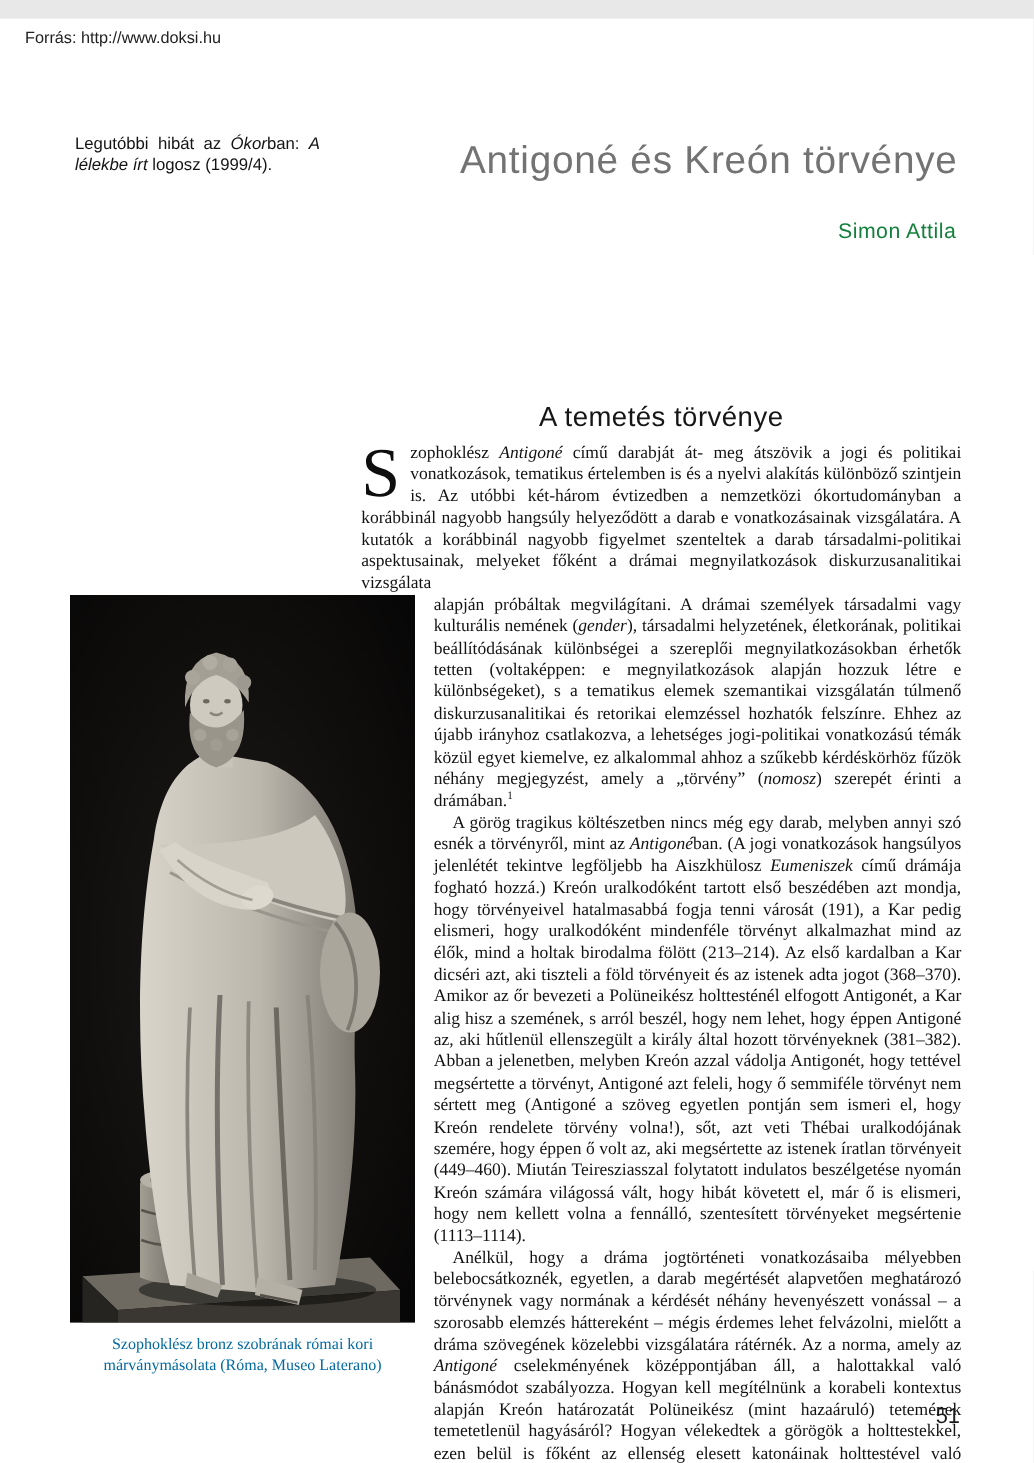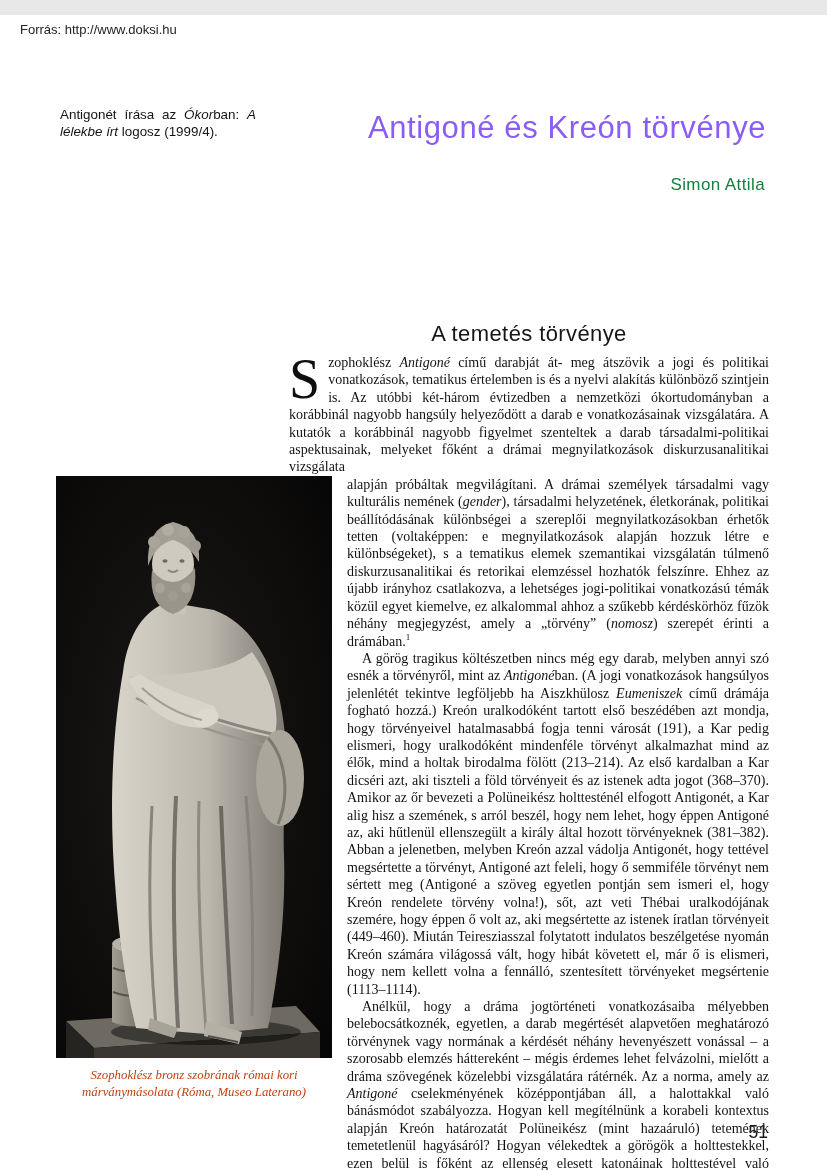--- a/index.html
+++ b/index.html
@@ -15,21 +15,21 @@
   .bio{
     position:absolute;left:60px;top:92px;width:196px;
     font-family:"Liberation Sans","DejaVu Sans",sans-serif;
     font-size:13.4px;line-height:16.6px;text-align:justify;color:#141414;
   }
   .bio p{margin:0;}
   .bio p + p{margin-top:16px;}
   .title{
     position:absolute;left:317px;top:95px;width:500px;text-align:center;
     font-family:"Liberation Sans","DejaVu Sans",sans-serif;
-    font-size:31px;font-weight:400;letter-spacing:0.6px;color:#8b5cf6;white-space:nowrap;
+    font-size:31px;font-weight:400;letter-spacing:0.6px;color:#737373;white-space:nowrap;
   }
   .author{
     position:absolute;right:62px;top:160px;
     font-family:"Liberation Sans","DejaVu Sans",sans-serif;
     font-size:17px;letter-spacing:0.4px;color:#15803d;
   }
   .heading{
     position:absolute;left:289px;top:306px;width:480px;text-align:center;
     font-family:"Liberation Sans","DejaVu Sans",sans-serif;
     font-size:22px;letter-spacing:0.4px;color:#161616;
@@ -47,37 +47,37 @@
   .wrap{margin-left:58px;}
   .par-indent{text-indent:15px;}
   .bodytext sup{font-size:9px;line-height:0;vertical-align:super;}
   .figure{
     position:absolute;left:56px;top:461px;width:276px;height:582px;background:#0b0a09;
   }
   .figure svg{display:block;}
   .caption{
     position:absolute;left:54px;top:1052px;width:280px;text-align:center;
     font-family:"Liberation Serif","DejaVu Serif",serif;
-    font-size:12.8px;line-height:16.5px;color:#c2410c;font-style:italic;
+    font-size:12.8px;line-height:16.5px;color:#0369a1;
   }
   .pagenum{
     position:absolute;right:59px;top:1107px;
     font-family:"Liberation Sans","DejaVu Sans",sans-serif;
     font-size:17.5px;color:#1a1a1a;
   }
 </style>
 </head>
 <body>
 
 <div class="page">
 
   <div class="src-line">Forrás: http://www.doksi.hu</div>
 
   <div class="bio">
-    <p><span>Antigonét írása az </span><i>Ókor</i><span>ban: </span><i>A lélekbe írt</i><span> logosz (1999/4).</span></p>
+    <p><span>Legutóbbi hibát az </span><i>Ókor</i><span>ban: </span><i>A lélekbe írt</i><span> logosz (1999/4).</span></p>
   </div>
 
   <div class="title">Antigoné és Kreón törvénye</div>
 
   <div class="author">Simon Attila</div>
 
   <div class="heading">A temetés törvénye</div>
 
   <div class="bodytext">
     <p><span class="dropcap">S</span><span><span>zophoklész </span><i>Antigoné</i><span> című darabját át- meg átszövik a jogi és politikai vonatkozások, tematikus értelemben is és a nyelvi alakítás különböző szintjein is. Az utóbbi két-három évtizedben a nemzetközi ókortudományban a korábbinál nagyobb hangsúly helyeződött a darab e vonatkozásainak vizsgálatára. A kutatók a korábbinál nagyobb figyelmet szenteltek a darab társadalmi-politikai aspektusainak, melyeket főként a drámai megnyilatkozások diskurzusanalitikai vizsgálata</span></span></p>

